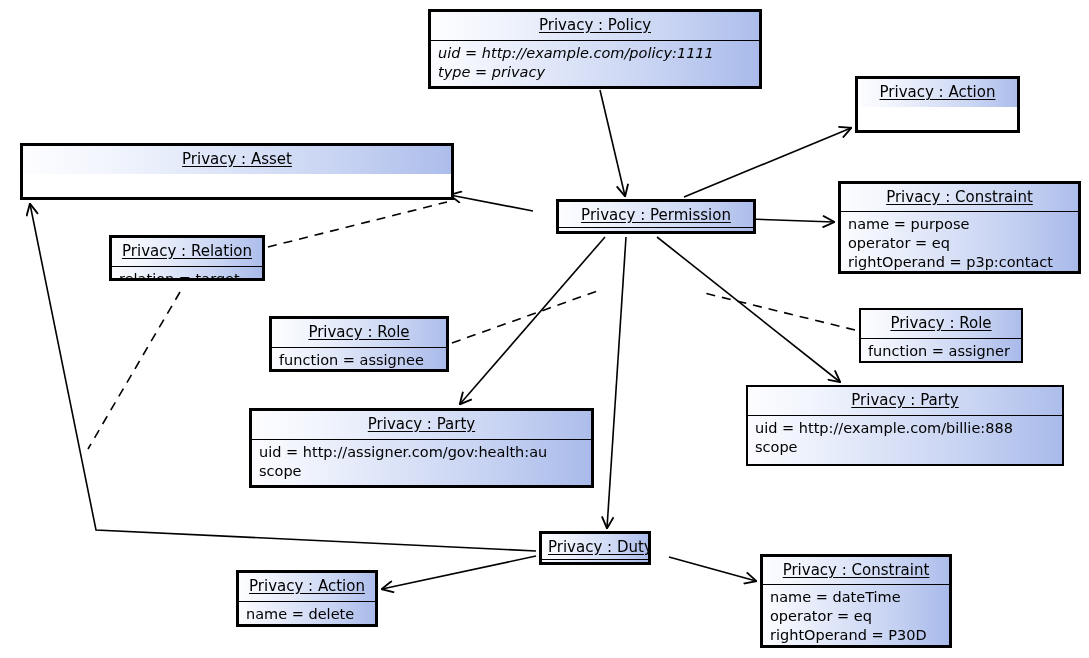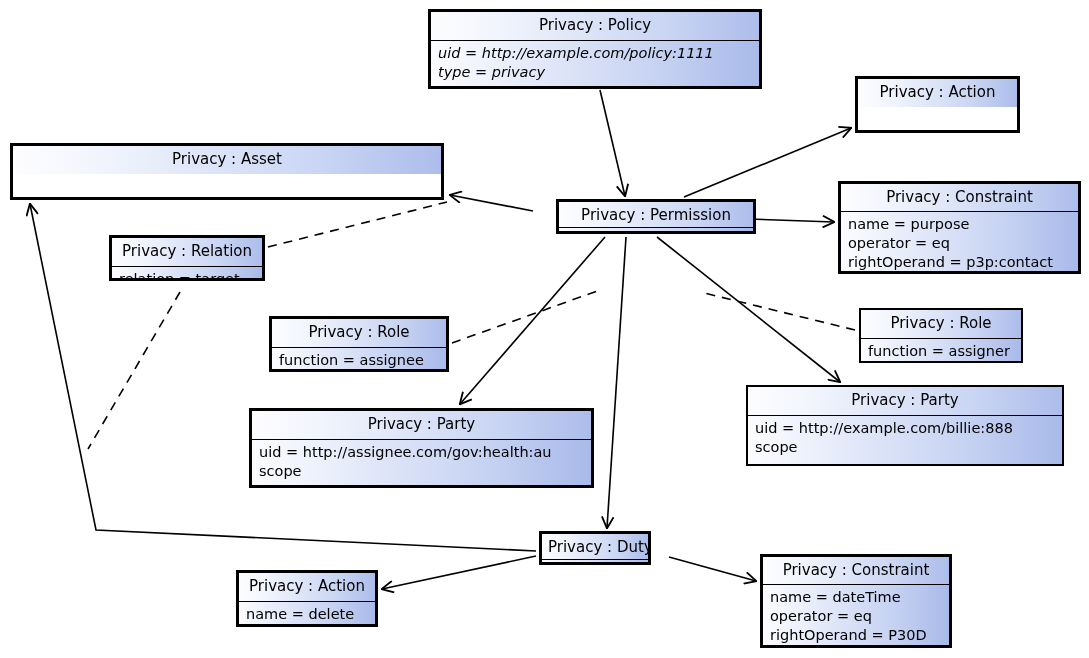--- a/index.html
+++ b/index.html
@@ -35,20 +35,21 @@
     box-sizing: border-box;
     text-align: center;
     background: linear-gradient(to right, #fdfdff 0%, #f2f5fd 20%, #c9d5f3 72%, #adbdeb 100%);
     font-size: 15px;
     color: #000000;
     line-height: 20px;
     padding: 3px 6px 2px 6px;
     white-space: nowrap;
   }
   .node-title span {
+    text-decoration: underline;
     text-underline-offset: 2px;
   }
   .node-body {
     box-sizing: border-box;
     border-top: 1px solid #000000;
     background: linear-gradient(to right, #fcfcff 0%, #eef2fc 18%, #c6d2f2 70%, #a9baea 100%);
     font-size: 14.5px;
     color: #000000;
     line-height: 19px;
     padding: 3px 7px 4px 7px;
@@ -106,21 +107,21 @@
   <div class="node" style="left: 428px; top: 9px; width: 334px; height: 80px;">
     <div class="node-title" style="height: 28px;">
       <span>Privacy : Policy</span>
     </div>
     <div class="node-body" style="height: 46px; font-style: italic;">
       <div class="attr">uid = http://example.com/policy:1111</div>
       <div class="attr">type = privacy</div>
     </div>
   </div>
 
-  <div class="node" style="left: 10px; top: 143px; width: 434px; height: 57px;">
+  <div class="node" style="left: 20px; top: 143px; width: 434px; height: 57px;">
     <div class="node-title" style="height: 28px;">
       <span>Privacy : Asset</span>
     </div>
   </div>
 
   <div class="node" style="left: 855px; top: 76px; width: 165px; height: 57px;">
     <div class="node-title" style="height: 28px;">
       <span>Privacy : Action</span>
     </div>
   </div>
@@ -168,21 +169,21 @@
     <div class="node-body" style="height: 23px;">
       <div class="attr">function = assigner</div>
     </div>
   </div>
 
   <div class="node" style="left: 249px; top: 408px; width: 345px; height: 80px;">
     <div class="node-title" style="height: 28px;">
       <span>Privacy : Party</span>
     </div>
     <div class="node-body" style="height: 46px;">
-      <div class="attr">uid = http://assignee.com/gov:health:au</div>
+      <div class="attr">uid = http://assigner.com/gov:health:au</div>
       <div class="attr">scope</div>
     </div>
   </div>
 
   <div class="node thin" style="left: 746px; top: 385px; width: 318px; height: 81px;">
     <div class="node-title" style="height: 28px;">
       <span>Privacy : Party</span>
     </div>
     <div class="node-body" style="height: 49px;">
       <div class="attr">uid = http://example.com/billie:888</div>

